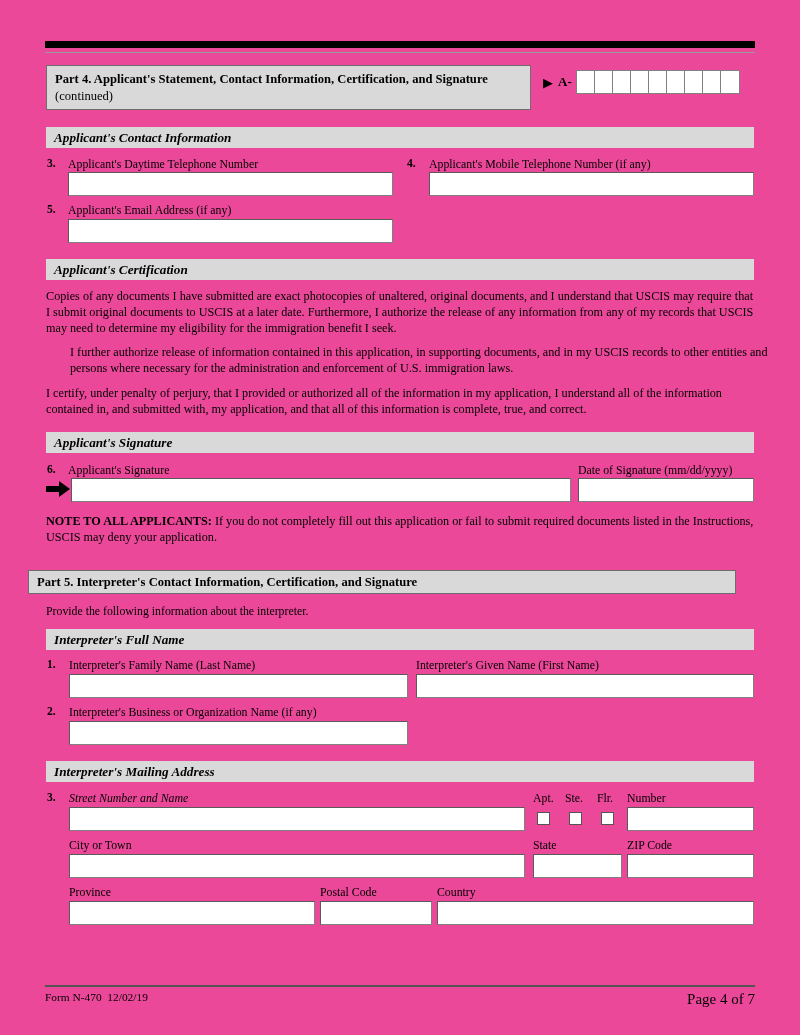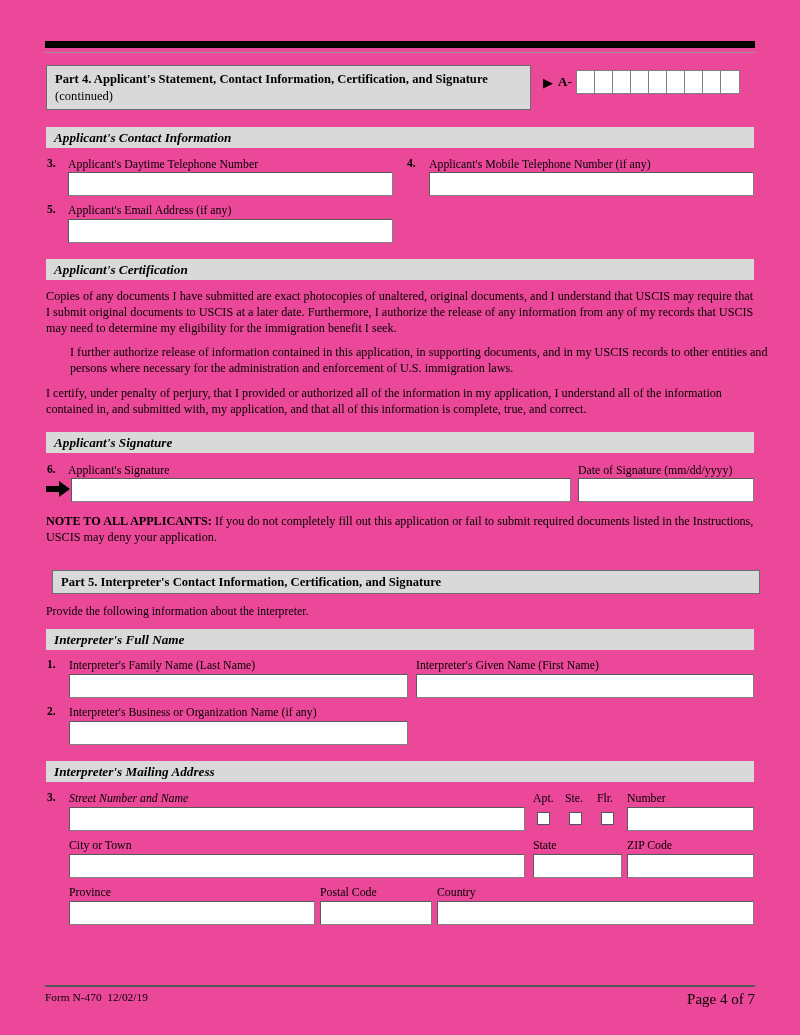--- a/index.html
+++ b/index.html
@@ -48,21 +48,21 @@
   }
   .part-header .cont {
     font-weight: normal;
   }
   #part4-header {
     left: 46px; top: 65px;
     width: 485px;
     height: 45px;
   }
   #part5-header {
-    left: 52px; top: 570px;
+    left: 28px; top: 570px;
     width: 708px;
     height: 24px;
     padding-top: 3px;
     line-height: 17px;
   }
   
   .anum-wrap {
     position: absolute;
     left: 543px; top: 70px;
     display: flex;

